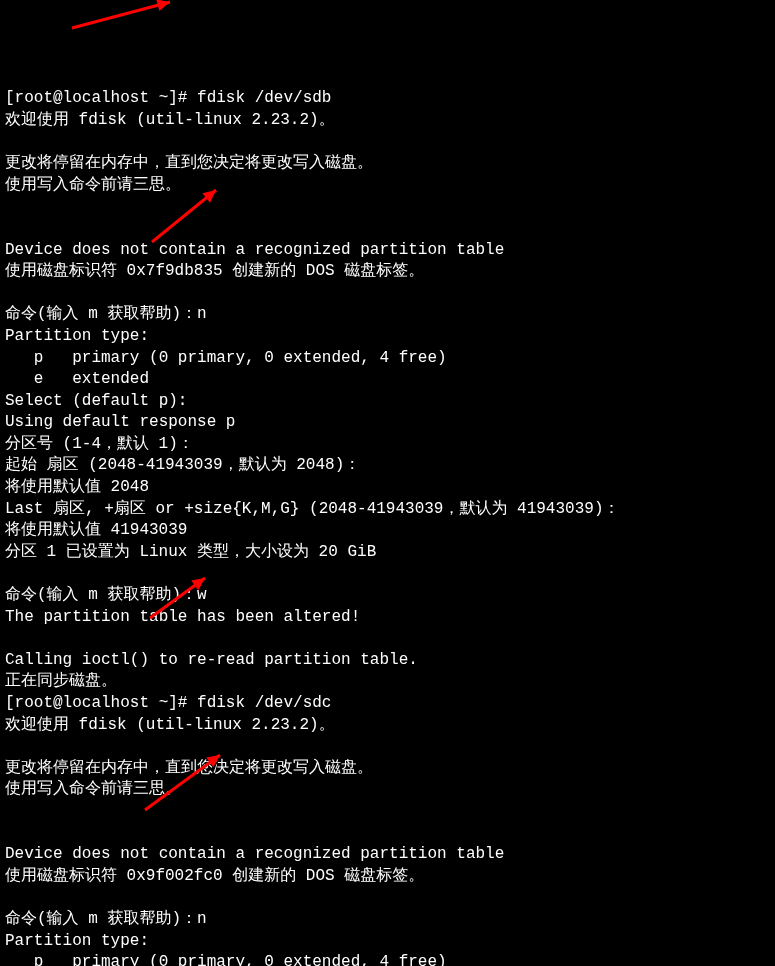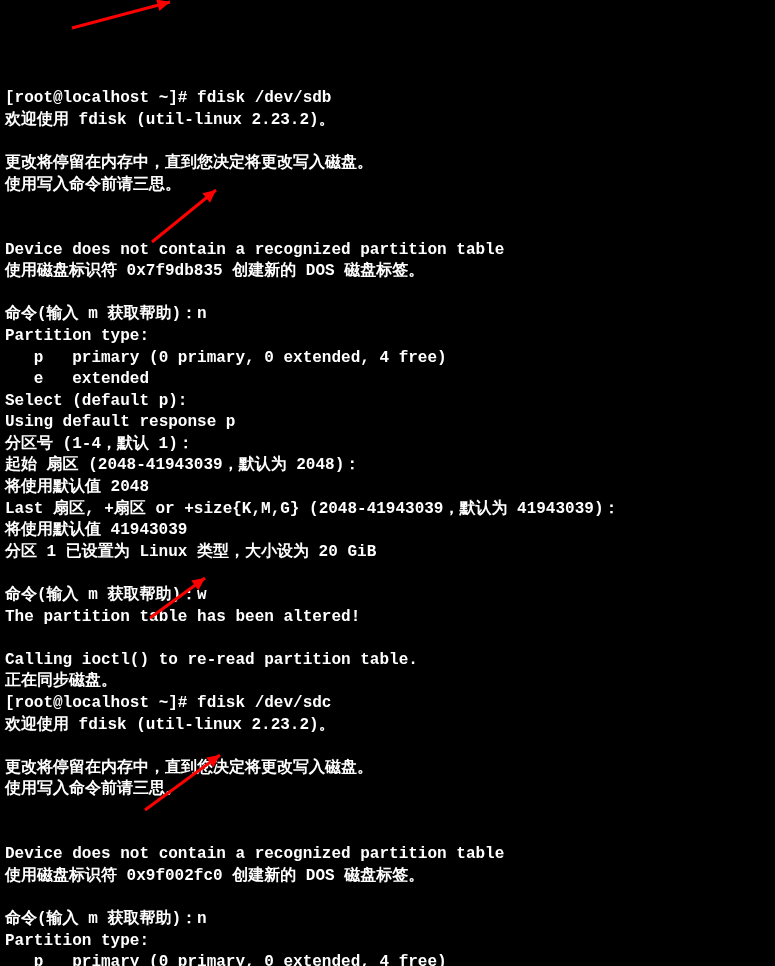--- a/index.html
+++ b/index.html
@@ -15,21 +15,20 @@
       line-height: 1.35;
       padding: 2px 5px;
       width: 775px;
       height: 966px;
       white-space: pre;
       position: relative;
     }
     .terminal-line {
       display: block;
       min-height: 1.35em;
-      font-weight: bold;
     }
     .arrow {
       position: absolute;
       pointer-events: none;
     }
     .arrow svg {
       display: block;
     }
   </style>
 </head>

